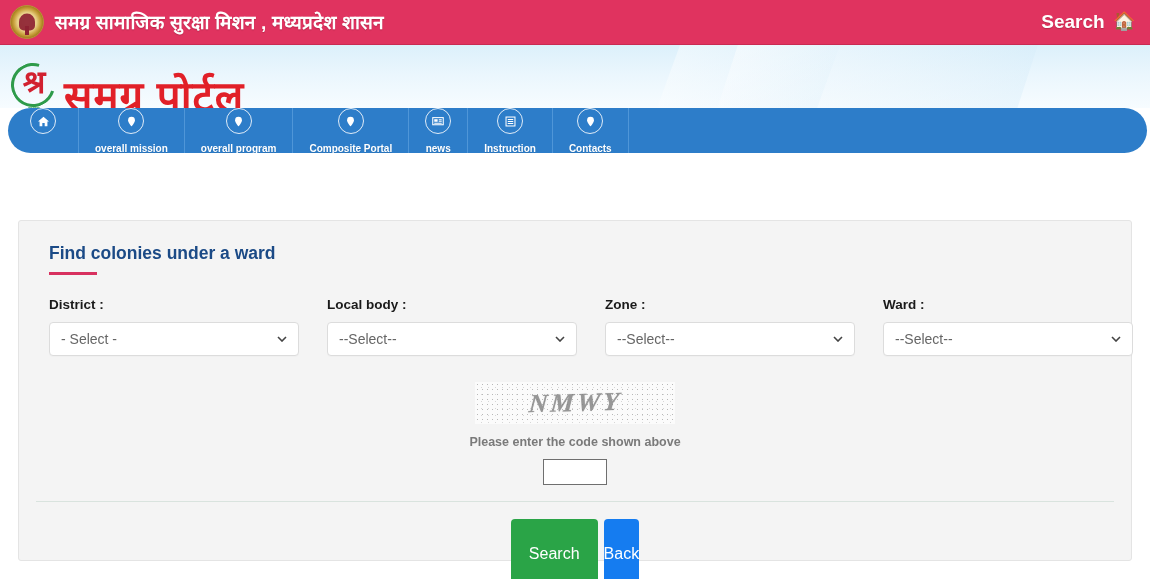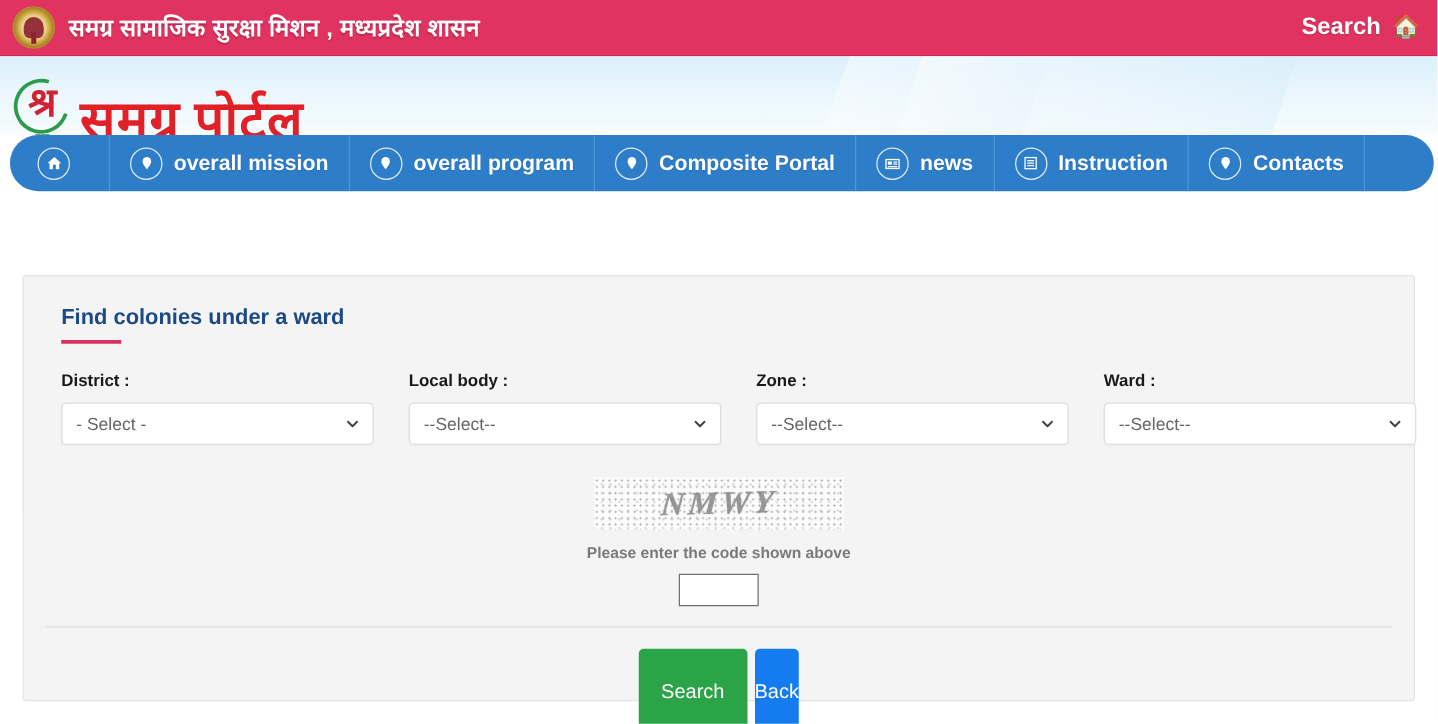--- a/index.html
+++ b/index.html
@@ -112,21 +112,21 @@
     font-family: "DejaVu Sans", sans-serif;
     line-height: 44px;
   }
   .brand-mark .sub {
     position: absolute; left: 0; bottom: 1px;
     width: 52px; text-align: center;
     font-size: 6px; color: #2e9b4a; letter-spacing: .3px;
     font-family: "DejaVu Sans", sans-serif;
   }
   .brand-text {
-    font-family: Liberation Serif, serif;
+    font-family: Liberation Sans, sans-serif;
     font-size: 42px; font-weight: 700;
     color: #e12028; line-height: 1;
     letter-spacing: 1px;
     white-space: nowrap;
     text-shadow: 0 1px 0 rgba(255,255,255,.6);
     margin-top: 23px;
   }
 
   
   .navwrap {
@@ -140,25 +140,26 @@
     background: #2d7dc9;
     border-radius: 23px;
     display: flex; align-items: stretch;
     overflow: hidden;
   }
   .navitem {
     display: flex; align-items: center; gap: 9px;
     padding: 0 16px;
     border-right: 1px solid #4f96d8;
     color: #ffffff;
-    font-size: 17px;
+    font-size: 10px;
     font-weight: 600;
     white-space: nowrap;
     cursor: pointer;
     text-shadow: 0 1px 1px rgba(0,0,0,.12);
+    flex-direction: column;
   }
   .navitem.home { padding: 0 22px; }
   .navicon {
     width: 26px; height: 26px; flex: none;
     border: 1.5px solid rgba(255,255,255,.85);
     border-radius: 50%;
     display: flex; align-items: center; justify-content: center;
     color: #ffffff; font-size: 11px; line-height: 1;
   }
   .navicon svg { display: block; }

